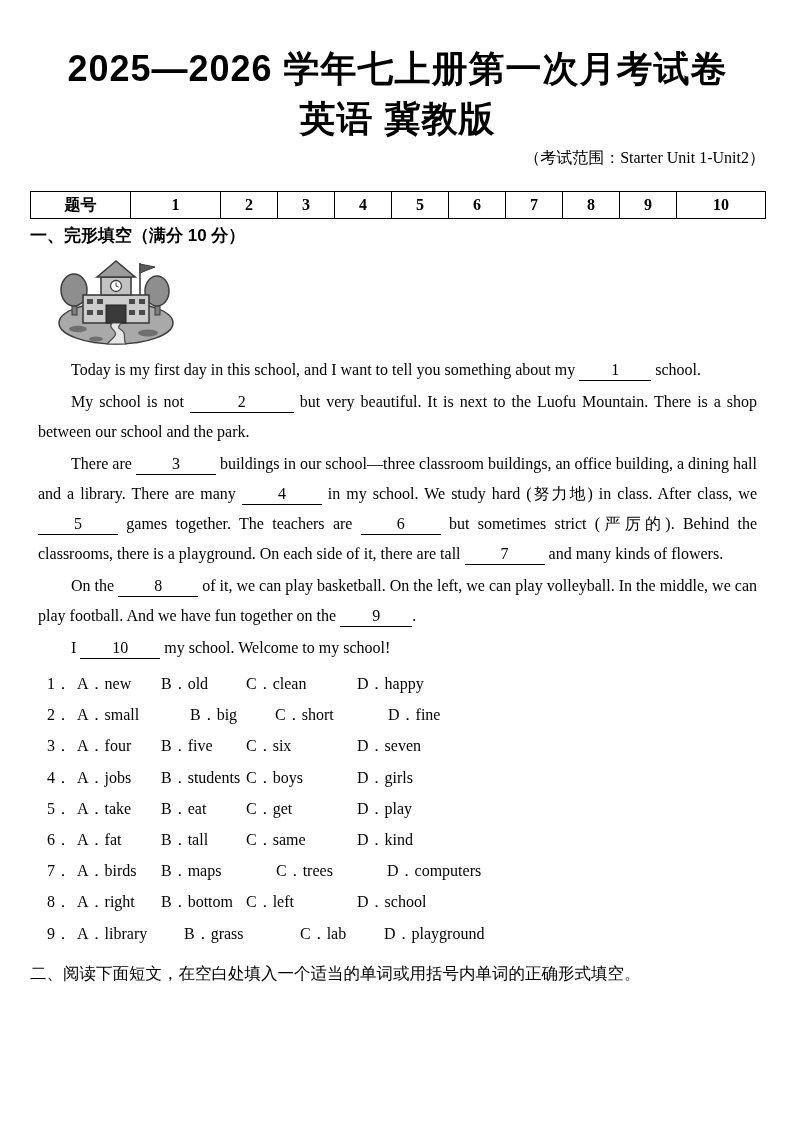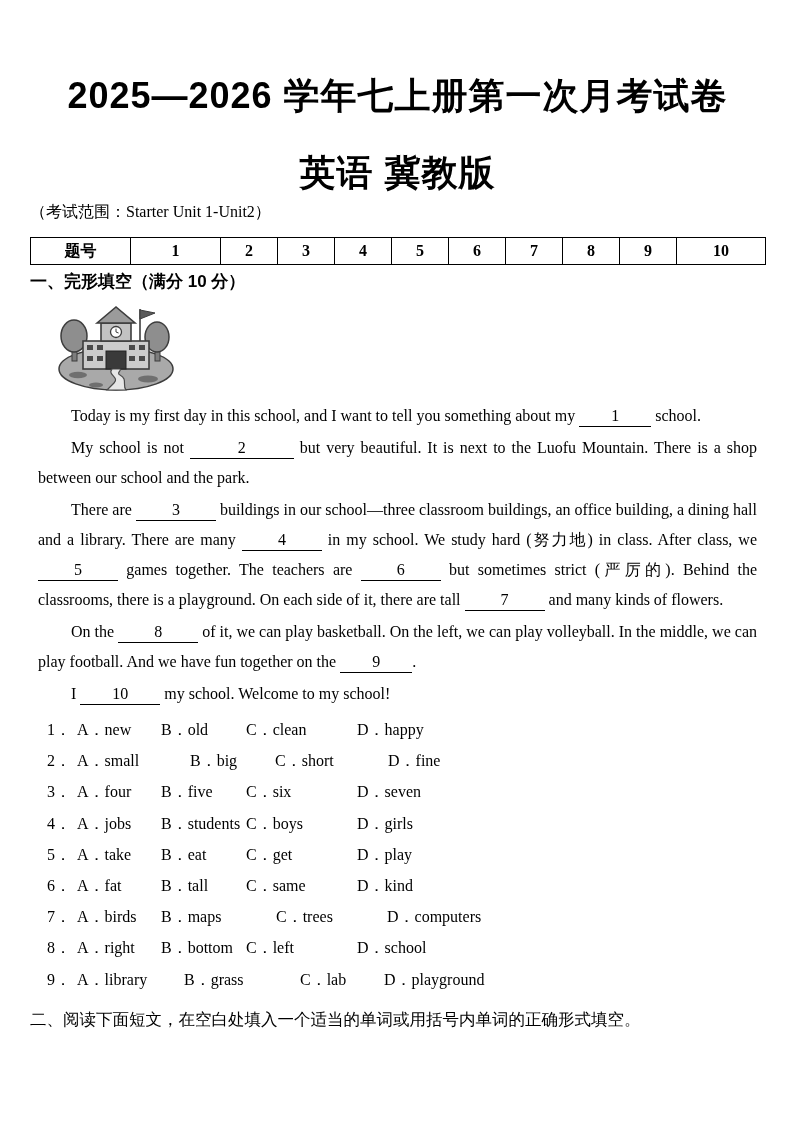--- a/index.html
+++ b/index.html
@@ -7,23 +7,22 @@
     width:793px;height:1122px;overflow:hidden;
     font-family:"Liberation Serif","DejaVu Serif",serif;
     color:#000;-webkit-font-smoothing:antialiased;
   }
   .page{box-sizing:border-box;width:793px;height:1122px;padding:44px 28px 0 30px;}
 
   .title{
     font-family:"Liberation Sans","DejaVu Sans",sans-serif;
     font-weight:700;font-size:36px;line-height:50px;text-align:center;
     letter-spacing:1px;
-    margin-top:27px;
-  }
-  .scope{font-size:16px;text-align:left;margin:4px 0 14px;}
+  }
+  .scope{font-size:16px;text-align:right;margin:4px 0 22px;}
 
   table.score{border-collapse:collapse;width:735px;table-layout:fixed;margin:0;}
   table.score td{
     border:1.6px solid #000;height:26px;text-align:center;
     font-weight:700;font-size:16px;padding:0;
   }
 
   .sec1{
     font-weight:700;font-size:17px;margin:5px 0 6px;
     font-family:"Liberation Sans","DejaVu Sans",sans-serif;

